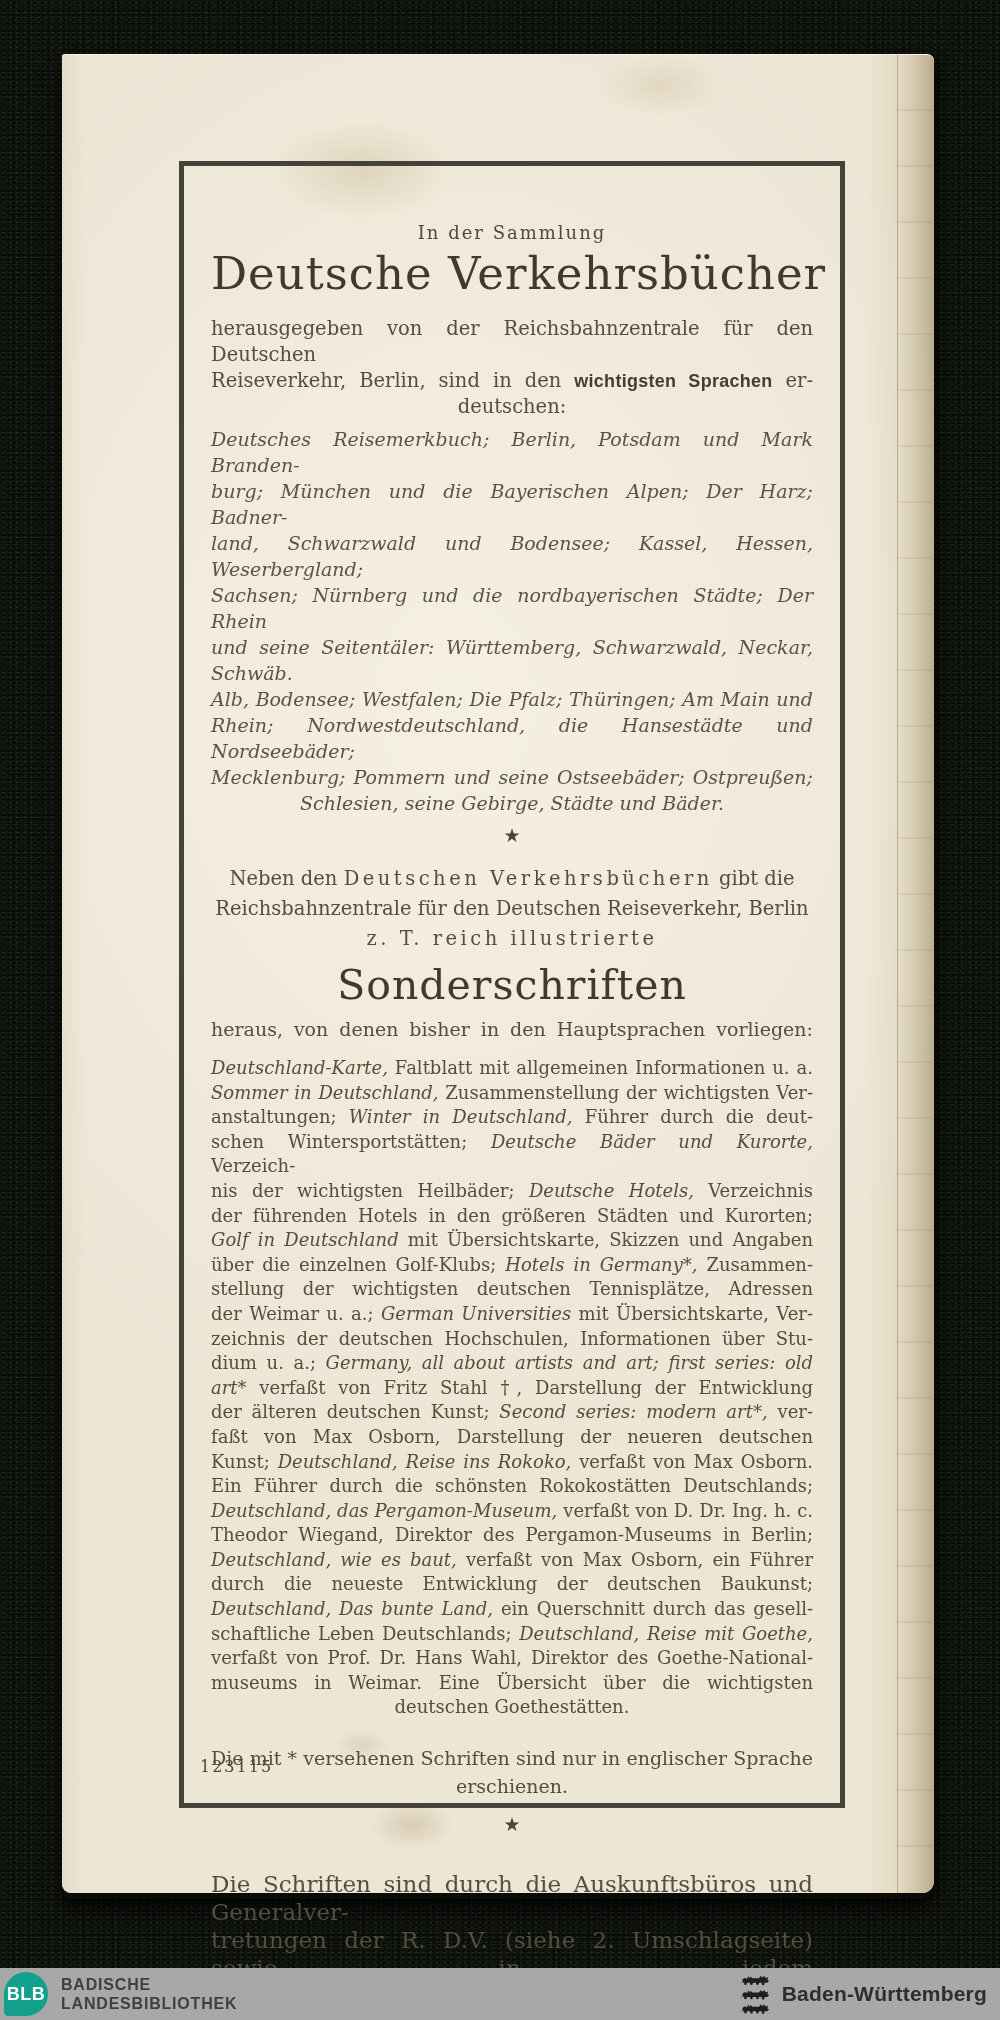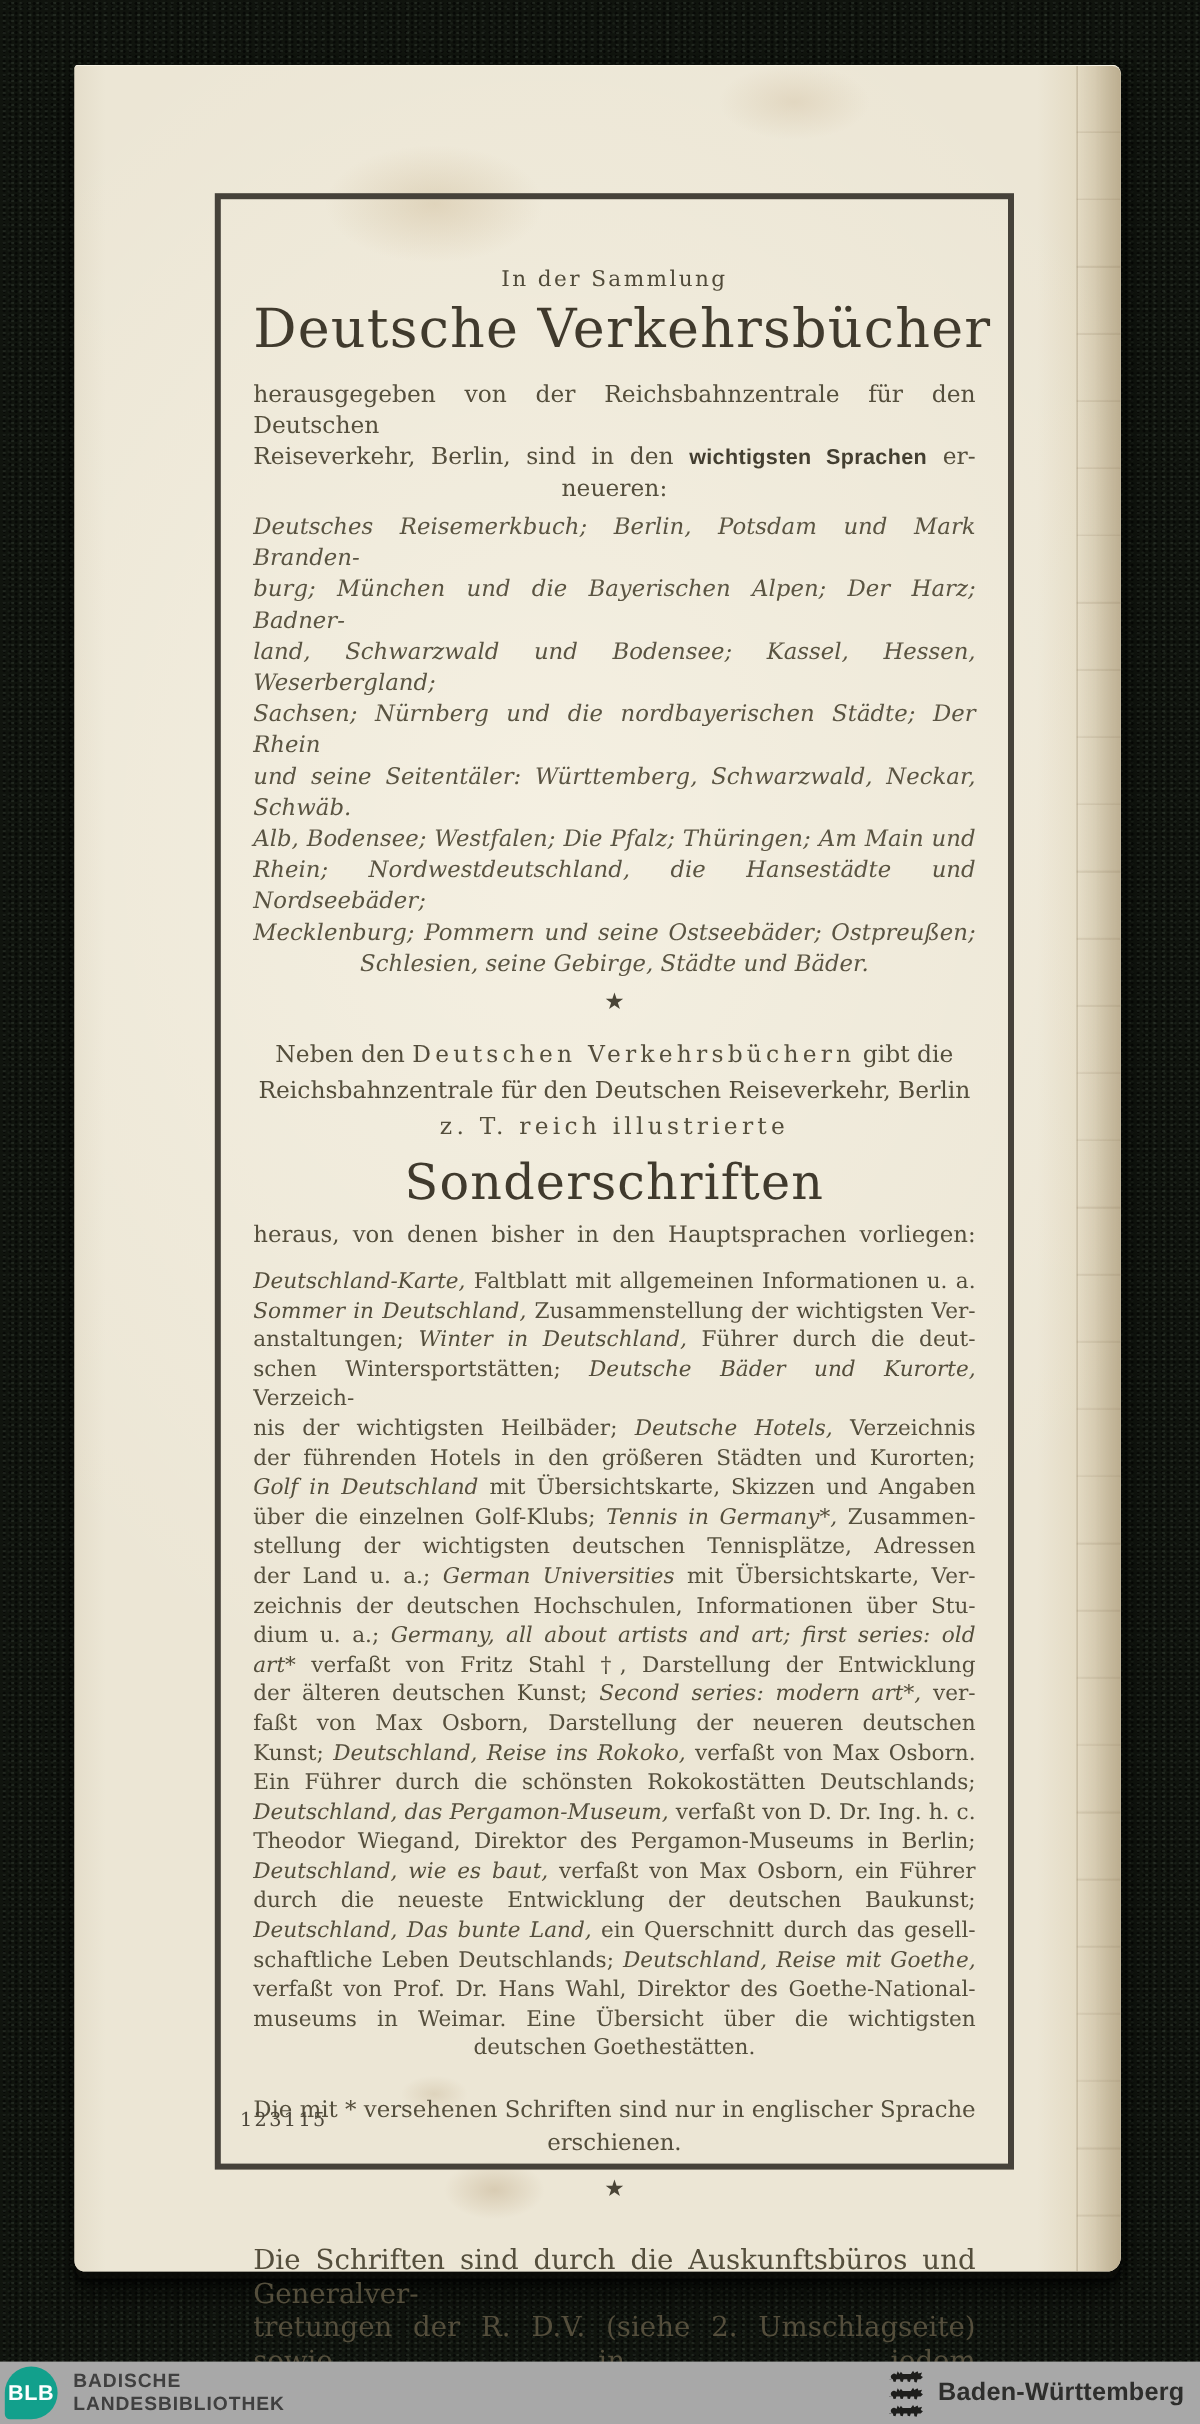--- a/index.html
+++ b/index.html
@@ -102,21 +102,21 @@
     <div class="page-edge-right"></div>
 
     <div class="frame">
       <div class="collection-note">In der Sammlung</div>
 
       <h1 class="title">Deutsche Verkehrsbücher</h1>
 
       <div class="par pub">
           <div class="tline"><span class="sg-r">herausgegeben von der Reichsbahnzentrale für den Deutschen</span></div>
           <div class="tline"><span class="sg-r">Reiseverkehr, Berlin, sind in den </span><span class="sg-b">wichtigsten Sprachen</span><span class="sg-r"> er-</span></div>
-          <div class="tline t-center"><span class="sg-r">neueren:</span></div>
+          <div class="tline t-center"><span class="sg-r">deutschen:</span></div>
         </div>
 
       <div class="par series">
           <div class="tline"><span class="sg-i">Deutsches Reisemerkbuch; Berlin, Potsdam und Mark Branden-</span></div>
           <div class="tline"><span class="sg-i">burg; München und die Bayerischen Alpen; Der Harz; Badner-</span></div>
           <div class="tline"><span class="sg-i">land, Schwarzwald und Bodensee; Kassel, Hessen, Weserbergland;</span></div>
           <div class="tline"><span class="sg-i">Sachsen; Nürnberg und die nordbayerischen Städte; Der Rhein</span></div>
           <div class="tline"><span class="sg-i">und seine Seitentäler: Württemberg, Schwarzwald, Neckar, Schwäb.</span></div>
           <div class="tline"><span class="sg-i">Alb, Bodensee; Westfalen; Die Pfalz; Thüringen; Am Main und</span></div>
           <div class="tline"><span class="sg-i">Rhein; Nordwestdeutschland, die Hansestädte und Nordseebäder;</span></div>
@@ -137,23 +137,23 @@
       <div class="intro-line">heraus, von denen bisher in den Hauptsprachen vorliegen:</div>
 
       <div class="par catalog">
           <div class="tline"><span class="sg-i">Deutschland-Karte,</span><span class="sg-r"> Faltblatt mit allgemeinen Informationen u. a.</span></div>
           <div class="tline"><span class="sg-i">Sommer in Deutschland,</span><span class="sg-r"> Zusammenstellung der wichtigsten Ver-</span></div>
           <div class="tline"><span class="sg-r">anstaltungen; </span><span class="sg-i">Winter in Deutschland,</span><span class="sg-r"> Führer durch die deut-</span></div>
           <div class="tline"><span class="sg-r">schen Wintersportstätten; </span><span class="sg-i">Deutsche Bäder und Kurorte,</span><span class="sg-r"> Verzeich-</span></div>
           <div class="tline"><span class="sg-r">nis der wichtigsten Heilbäder; </span><span class="sg-i">Deutsche Hotels,</span><span class="sg-r"> Verzeichnis</span></div>
           <div class="tline"><span class="sg-r">der führenden Hotels in den größeren Städten und Kurorten;</span></div>
           <div class="tline"><span class="sg-i">Golf in Deutschland</span><span class="sg-r"> mit Übersichtskarte, Skizzen und Angaben</span></div>
-          <div class="tline"><span class="sg-r">über die einzelnen Golf-Klubs; </span><span class="sg-i">Tennis in Germany*,</span><span class="sg-r"> Zusammen-</span></div>
+          <div class="tline"><span class="sg-r">über die einzelnen Golf-Klubs; </span><span class="sg-i">Hotels in Germany*,</span><span class="sg-r"> Zusammen-</span></div>
           <div class="tline"><span class="sg-r">stellung der wichtigsten deutschen Tennisplätze, Adressen</span></div>
-          <div class="tline"><span class="sg-r">der Land u. a.; </span><span class="sg-i">German Universities</span><span class="sg-r"> mit Übersichtskarte, Ver-</span></div>
+          <div class="tline"><span class="sg-r">der Weimar u. a.; </span><span class="sg-i">German Universities</span><span class="sg-r"> mit Übersichtskarte, Ver-</span></div>
           <div class="tline"><span class="sg-r">zeichnis der deutschen Hochschulen, Informationen über Stu-</span></div>
           <div class="tline"><span class="sg-r">dium u. a.; </span><span class="sg-i">Germany, all about artists and art; first series: old</span></div>
           <div class="tline"><span class="sg-i">art*</span><span class="sg-r"> verfaßt von Fritz Stahl †, Darstellung der Entwicklung</span></div>
           <div class="tline"><span class="sg-r">der älteren deutschen Kunst; </span><span class="sg-i">Second series: modern art*,</span><span class="sg-r"> ver-</span></div>
           <div class="tline"><span class="sg-r">faßt von Max Osborn, Darstellung der neueren deutschen</span></div>
           <div class="tline"><span class="sg-r">Kunst; </span><span class="sg-i">Deutschland, Reise ins Rokoko,</span><span class="sg-r"> verfaßt von Max Osborn.</span></div>
           <div class="tline"><span class="sg-r">Ein Führer durch die schönsten Rokokostätten Deutschlands;</span></div>
           <div class="tline"><span class="sg-i">Deutschland, das Pergamon-Museum,</span><span class="sg-r"> verfaßt von D. Dr. Ing. h. c.</span></div>
           <div class="tline"><span class="sg-r">Theodor Wiegand, Direktor des Pergamon-Museums in Berlin;</span></div>
           <div class="tline"><span class="sg-i">Deutschland, wie es baut,</span><span class="sg-r"> verfaßt von Max Osborn, ein Führer</span></div>

